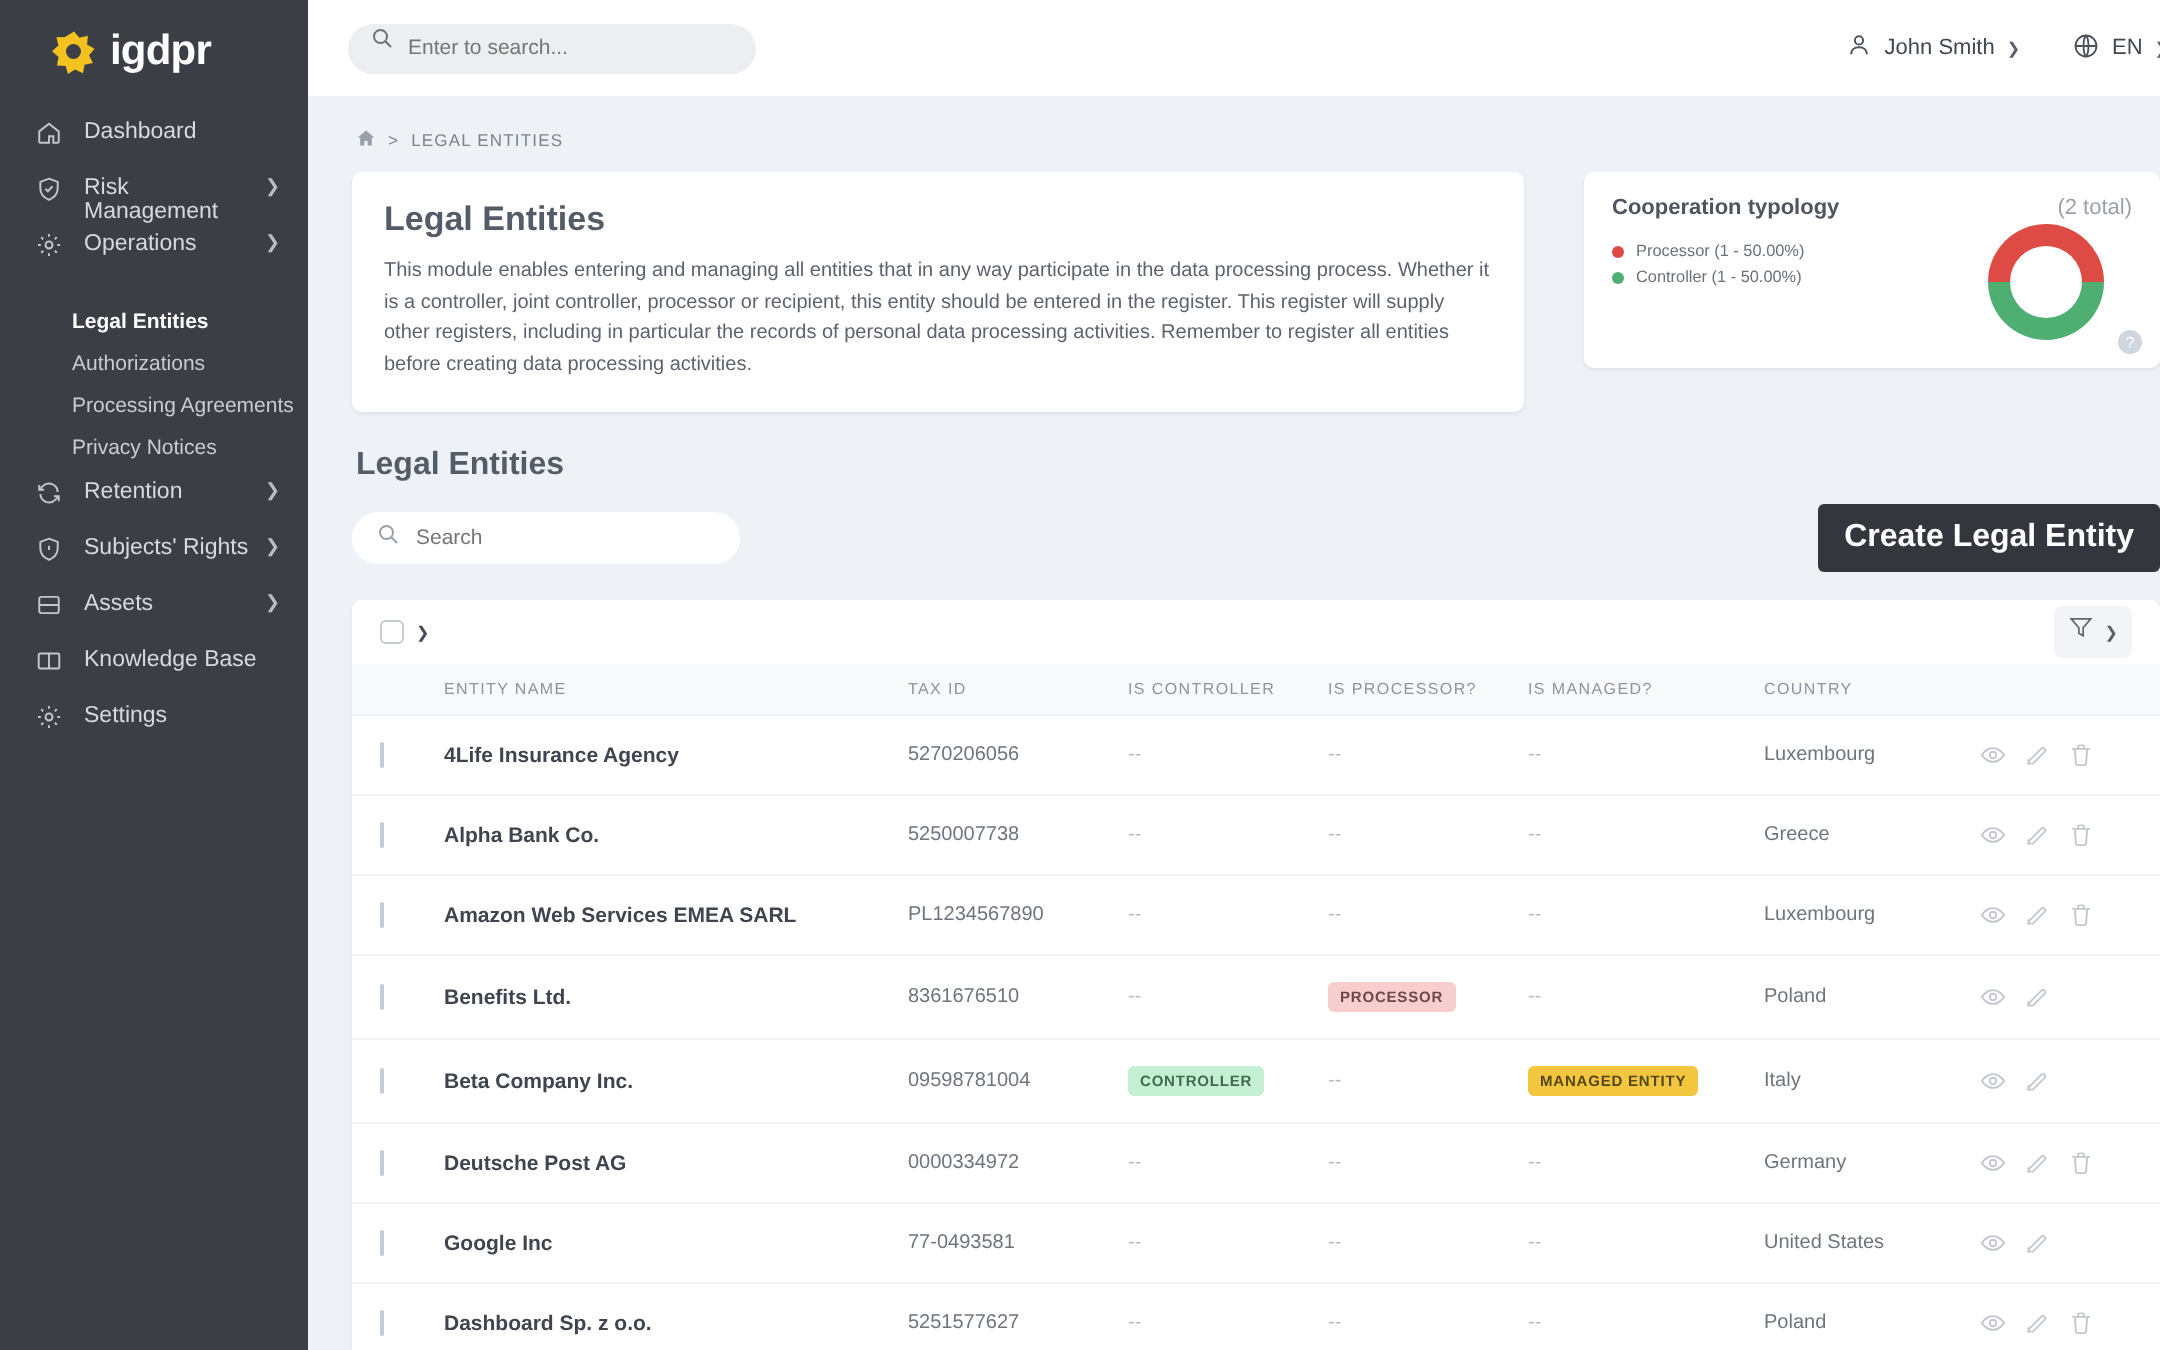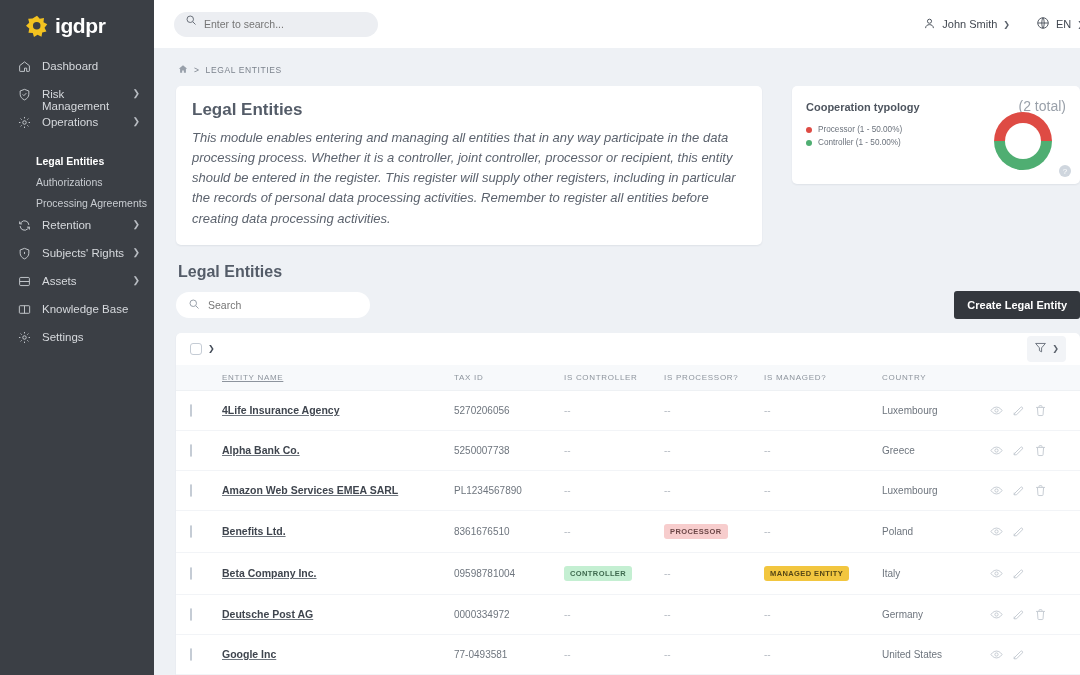--- a/index.html
+++ b/index.html
@@ -62,26 +62,26 @@
 
   .crumb { display: flex; align-items: center; gap: 6px; font-size: 8.5px; color: #7c838d; letter-spacing: 0.6px; margin: 4px 0 10px 2px; }
 
   .cards-row { display: flex; gap: 14px; align-items: flex-start; }
 
   .card {
     background: #fff; border-radius: 5px; box-shadow: 0 1px 2px rgba(20,30,50,.07);
   }
   .info-card { flex: 1; padding: 14px 16px 16px 16px; min-height: 92px; }
   .info-title { font-size: 17px; color: #545c68; margin-bottom: 8px; }
-  .info-body { font-size: 13px; line-height: 1.55; color: #5c636e; font-style: italic; }
+  .info-body { font-size: 10px; line-height: 1.55; color: #5c636e; }
 
   .typo-card { width: 288px; padding: 12px 14px 10px 14px; position: relative; height: 98px; margin-left: 16px; }
   .typo-head { display: flex; align-items: baseline; }
   .typo-title { font-size: 11px; color: #4e555f; font-weight: bold; }
-  .typo-total { margin-left: auto; font-size: 14px; color: #9aa1aa; text-align: center; }
+  .typo-total { margin-left: auto; font-size: 11px; color: #9aa1aa; text-align: center; }
   .legend { margin-top: 9px; }
   .legend-row { display: flex; align-items: center; gap: 6px; font-size: 8.2px; color: #6b727c; line-height: 13px; }
   .dot { width: 6px; height: 6px; border-radius: 50%; display: inline-block; }
   .donut { position: absolute; right: 28px; top: 26px; width: 58px; height: 58px; border-radius: 50%; }
   .donut::after {
     content: ""; position: absolute; left: 11px; top: 11px;
     width: 36px; height: 36px; border-radius: 50%; background: #fff;
   }
   .help-dot {
     position: absolute; right: 9px; bottom: 7px; width: 12px; height: 12px; border-radius: 50%;
@@ -96,40 +96,40 @@
     width: 194px; height: 26px; border-radius: 13px; background: #fff;
     display: flex; align-items: center; padding: 0 12px; gap: 8px;
   }
   .tbl-search input {
     border: 0; background: transparent; outline: none;
     font-family: "Liberation Sans", sans-serif; font-size: 10.5px; color: #98a0aa; width: 100%;
   }
   .btn-create {
     margin-left: auto; background: #33373d; color: #fff; border: 0;
     font-family: "Liberation Sans", sans-serif;
-    font-size: 11px; font-weight: bold; padding: 8px 13px; border-radius: 3px; cursor: pointer;
+    font-size: 16px; font-weight: bold; padding: 8px 13px; border-radius: 3px; cursor: pointer;
   }
 
   .table-card { margin-top: 14px; background: #fff; border-radius: 5px; box-shadow: 0 1px 2px rgba(20,30,50,.07); overflow: hidden; }
   .table-bar { height: 32px; display: flex; align-items: center; padding: 0 14px; }
   .cbox { width: 12px; height: 12px; border: 1px solid #c5ccd5; border-radius: 3px; background: #fff; cursor: pointer; }
   .bar-caret { font-size: 8px; color: #424a57; margin-left: 6px; cursor: pointer; }
   .filter-box {
     margin-left: auto; display: flex; align-items: center; gap: 5px;
     background: #f2f4f7; border-radius: 4px; padding: 4px 7px; cursor: pointer;
   }
 
   table { width: 100%; border-collapse: collapse; table-layout: fixed; }
   thead th {
     background: #f7f9fb; text-align: left;
     font-size: 8px; letter-spacing: 0.7px; color: #8d949d; font-weight: normal;
     padding: 8px 0 8px 0; border-bottom: 1px solid #eef1f4;
   }
   .c-chk   { width: 46px; padding-left: 14px !important; }
-  .c-name  { width: 232px; text-decoration: underline; }
+  .c-name  { width: 232px; }
   .c-tax   { width: 110px; }
   .c-ctrl  { width: 100px; }
   .c-proc  { width: 100px; }
   .c-mang  { width: 118px; }
   .c-ctry  { width: 108px; }
   .c-act   { width: 90px; }
 
   tbody td { padding: 13px 0; font-size: 10px; color: #6e757e; border-bottom: 1px solid #f2f4f7; vertical-align: middle; }
   tbody td.c-chk { padding-left: 14px; }
   .ent-name { font-size: 10.5px; font-weight: bold; color: #3f454e; }
@@ -195,20 +195,23 @@
 
       <div style="margin:6px 0 6px 0;">
         <div class="sub-item active">
           <span>Legal Entities</span>
         </div>
         <div class="sub-item">
           <span>Authorizations</span>
         </div>
         <div class="sub-item">
           <span>Processing Agreements</span>
+        </div>
+        <div class="sub-item">
+          <span>Privacy Notices</span>
         </div>
       </div>
 
       <div class="nav-item">
         <span class="ico">
           <svg width="13" height="13" viewBox="0 0 24 24" fill="none" stroke="currentColor" stroke-width="1.8">
               <path d="M20 11a8 8 0 0 0-13.7-5.3L3 9"></path>
               <path d="M3 4.5V9h4.5"></path>
               <path d="M4 13a8 8 0 0 0 13.7 5.3L21 15"></path>
               <path d="M21 19.5V15h-4.5"></path>

